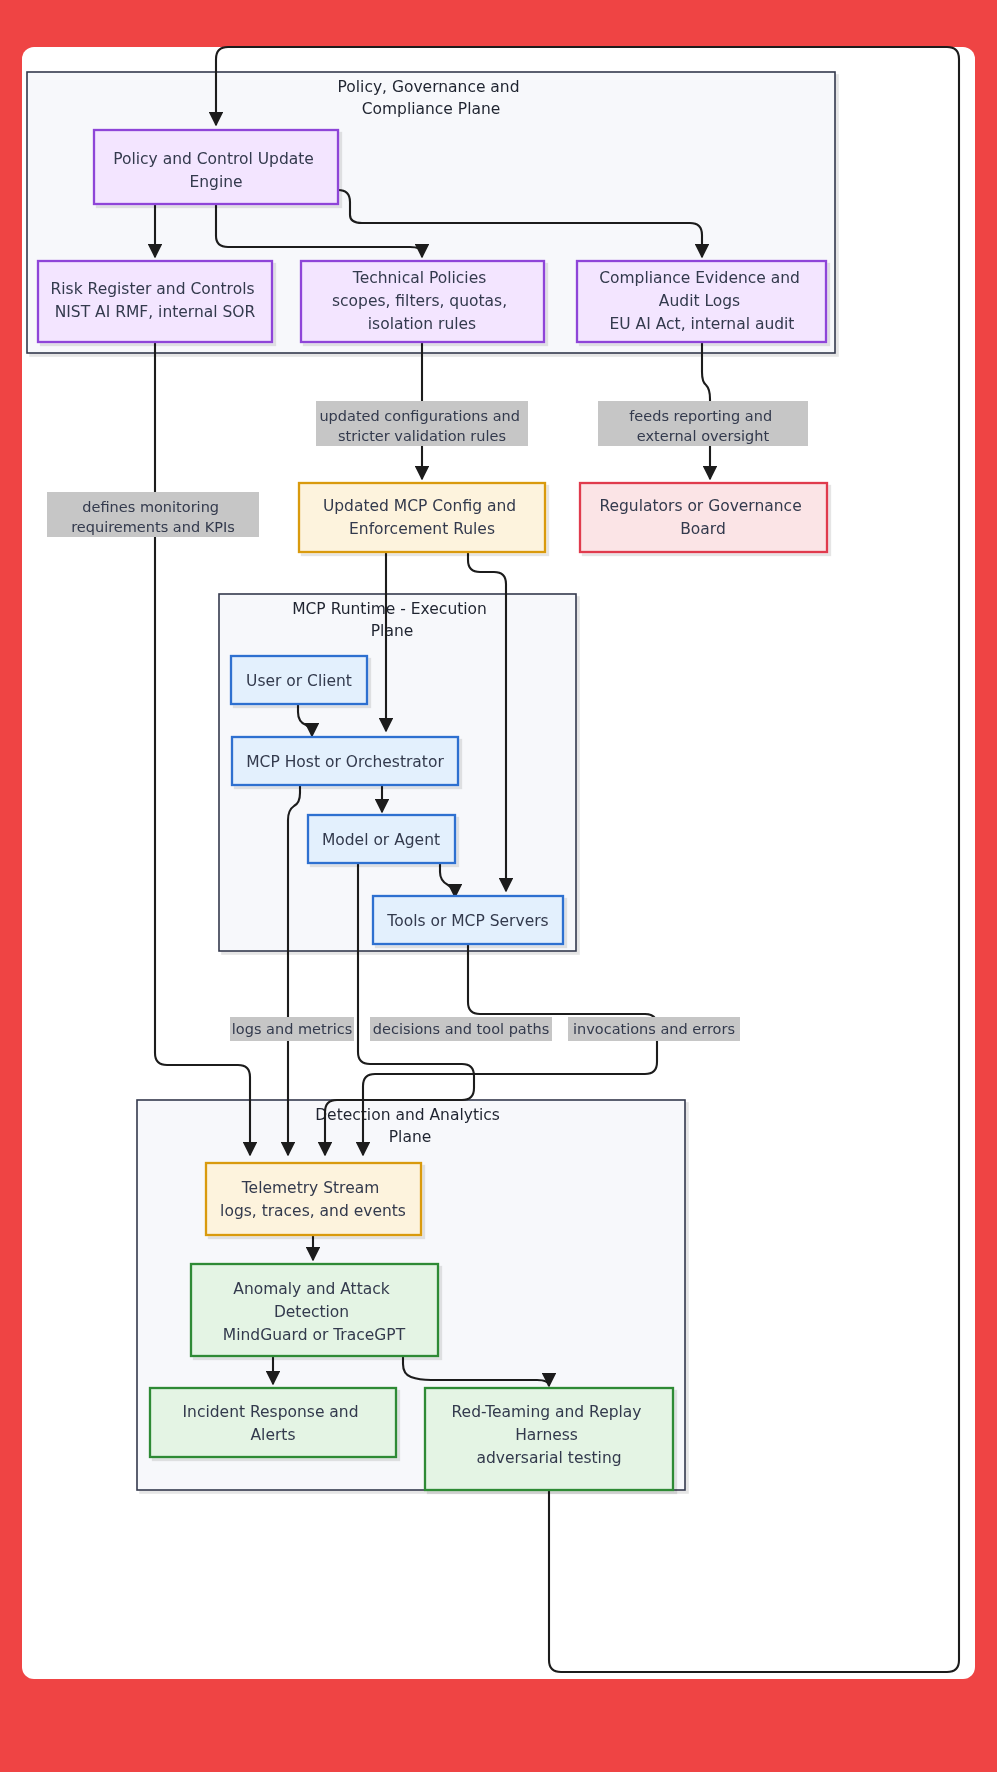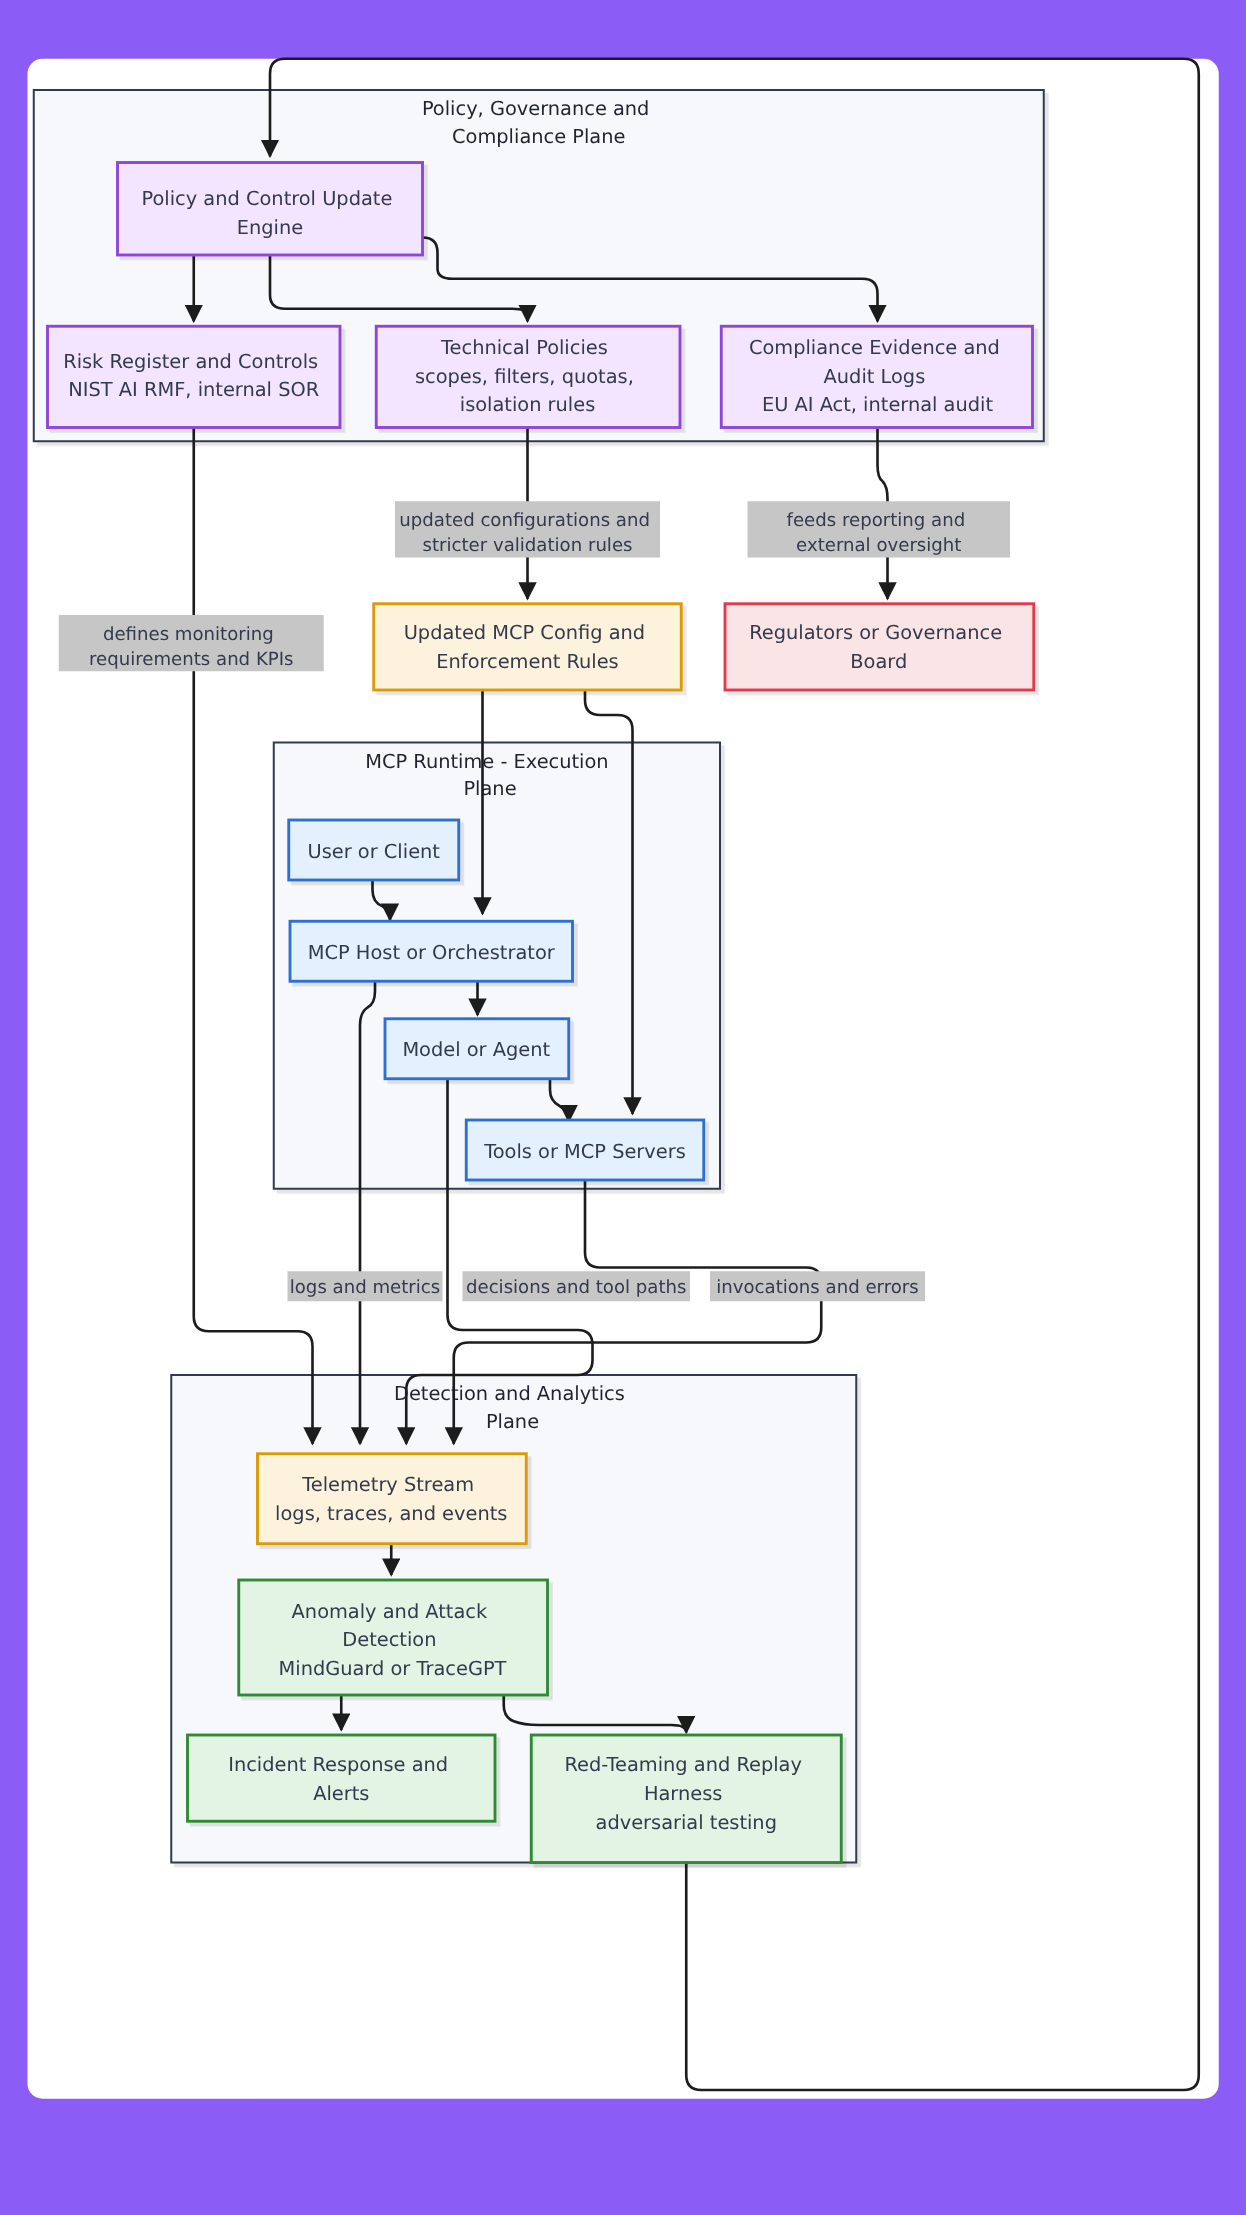--- a/index.html
+++ b/index.html
@@ -1,17 +1,17 @@
 <!DOCTYPE html>
 <html><head>
 <meta charset="utf-8">
 <style>
   html,body{margin:0;padding:0;background:#000;}
   body{font-family:"DejaVu Sans","Liberation Sans",sans-serif;}
-  #stage{position:relative;width:997px;height:1772px;overflow:hidden;background:#8b5cf6;}
+  #stage{position:relative;width:997px;height:1772px;overflow:hidden;background:#ef4444;}
   #canvas{position:absolute;left:22px;top:47px;width:953px;height:1632px;background:#ffffff;border-radius:12px;}
   svg#flow{position:absolute;left:0;top:0;width:997px;height:1772px;}
   .nodelabel{font-size:15.5px;fill:#333a4d;font-family:"DejaVu Sans","Liberation Sans",sans-serif;}
   .clusterlabel{font-size:15.5px;fill:#1f2430;font-family:"DejaVu Sans","Liberation Sans",sans-serif;}
   .edgelabel{font-size:14.5px;fill:#333a4d;font-family:"DejaVu Sans","Liberation Sans",sans-serif;}
 </style>
 </head>
 <body>
 
 <div id="stage">

